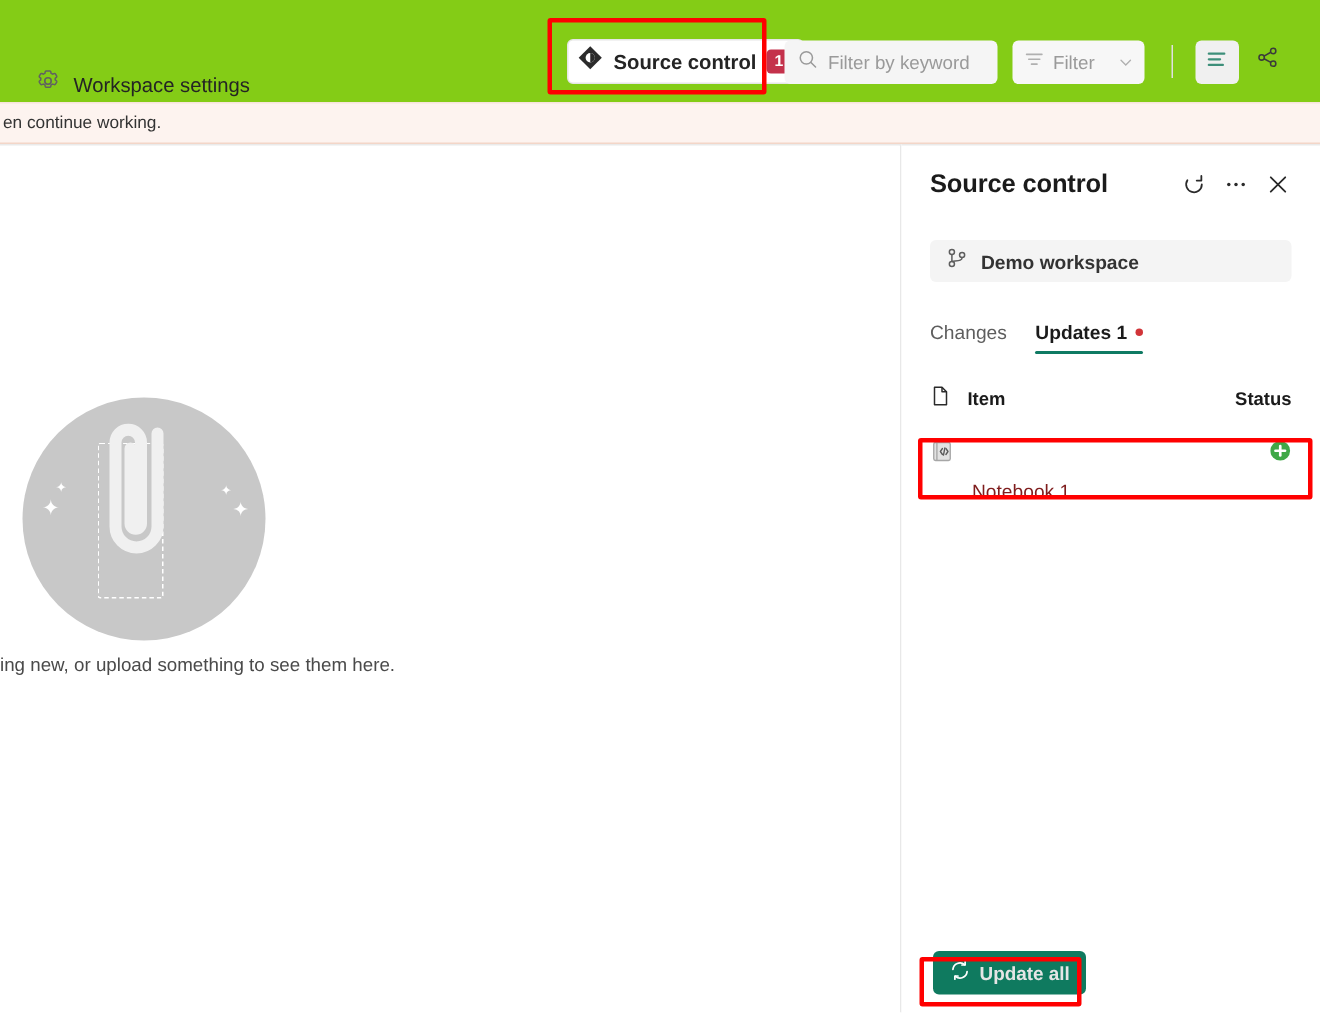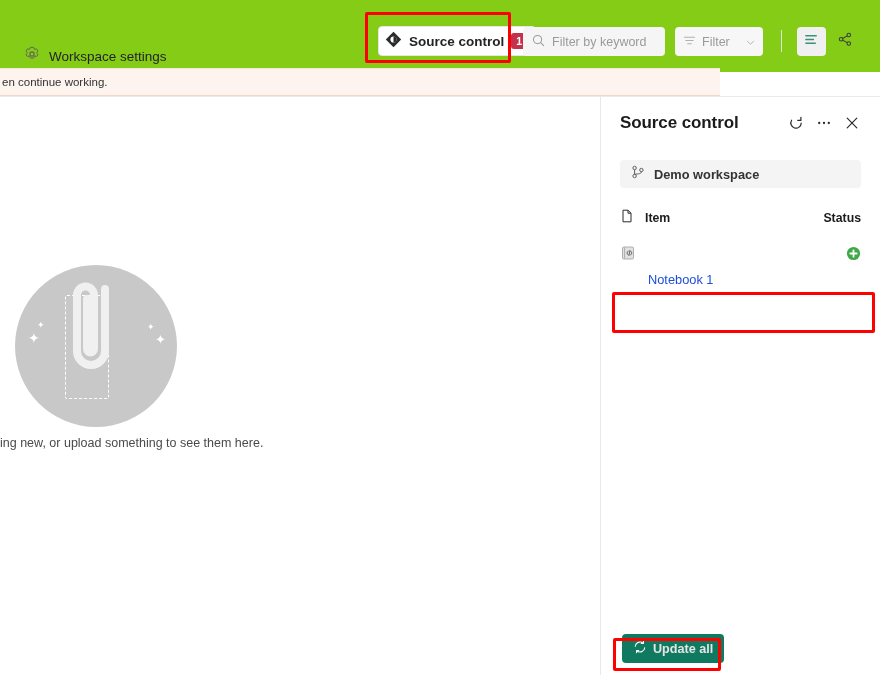--- a/index.html
+++ b/index.html
@@ -68,21 +68,21 @@
     display: flex; align-items: center; justify-content: center; cursor: pointer;
   }
   .share-btn {
     position: absolute; left: 831px; top: 27px;
     width: 28px; height: 28px; border-radius: 4px; background: transparent;
     display: flex; align-items: center; justify-content: center; cursor: pointer;
   }
 
   
   .banner {
-    position: absolute; left: 0; top: 68px; width: 720px; height: 28px;
+    position: absolute; left: 0; top: 68px; width: 880px; height: 28px;
     background: #fdf3ef;
     border-top: 1px solid #f7e4db; border-bottom: 1px solid #f3d6c8;
     display: flex; align-items: center;
   }
   .banner .txt { font-size: 11.5px; color: #333; margin-left: 2px; }
 
   
   .content {
     position: absolute; left: 0; top: 96px; width: 601px; height: 579px;
     background: #ffffff; border-top: 1px solid #eaeaea;
@@ -154,21 +154,21 @@
     margin: 19px 19px 0 19px; display: flex; align-items: center;
     height: 22px;
   }
   .col-head .ch-item { font-size: 12.3px; font-weight: 700; color: #1b1b1b; margin-left: 11px; flex: 1; }
   .col-head .ch-status { font-size: 12.3px; font-weight: 700; color: #1b1b1b; }
 
   .row {
     margin: 10px 19px 0 19px; height: 32px; display: flex; align-items: center;
     cursor: pointer; border-radius: 3px;
   }
-  .row .name { font-size: 12.8px; color: #1d4ed8; margin-left: 12px; flex: 1; margin-top: 48px; }
+  .row .name { font-size: 12.8px; color: #7f1d1d; margin-left: 12px; flex: 1; margin-top: 48px; }
 
   .update-all {
     position: absolute; left: 21px; bottom: 12px;
     height: 29px; background: #0f7a5f; color: #e5e5e5;
     border: none; border-radius: 4px; padding: 0 11px;
     display: flex; align-items: center; gap: 6px; cursor: pointer;
     font-size: 12.6px; font-weight: 700; font-family: "Liberation Sans", sans-serif;
   }
 
   
@@ -313,20 +313,29 @@
           <circle cx="3.6" cy="3" r="1.7" stroke="#5e5e5e" stroke-width="1"></circle>
           <circle cx="3.6" cy="11" r="1.7" stroke="#5e5e5e" stroke-width="1"></circle>
           <circle cx="10.4" cy="5" r="1.7" stroke="#5e5e5e" stroke-width="1"></circle>
           <path d="M3.6 4.7 v4.6" stroke="#5e5e5e" stroke-width="1"></path>
           <path d="M10.4 6.7 c0 2.2-2.5 2-6.8 2.6" stroke="#5e5e5e" stroke-width="1" fill="none"></path>
         </svg>
       </span>
       <span class="lbl">Demo workspace</span>
     </div>
 
+    <div class="tabs">
+      <div class="tab">
+        <span>Changes</span>
+      </div>
+      <div class="tab active">
+        <span>Updates 1</span>
+        <span class="dot-red"></span>
+      </div>
+    </div>
 
     <div class="col-head">
       <span>
         <svg width="14" height="14" viewBox="0 0 14 14" fill="none">
           <path d="M3 1.2 h5 l3 3 v8.6 H3 z" stroke="#2b2b2b" stroke-width="1" fill="none" stroke-linejoin="round"></path>
           <path d="M8 1.2 v3 h3" stroke="#2b2b2b" stroke-width="1" fill="none" stroke-linejoin="round"></path>
         </svg>
       </span>
       <span class="ch-item">Item</span>
       <span class="ch-status">Status</span>

